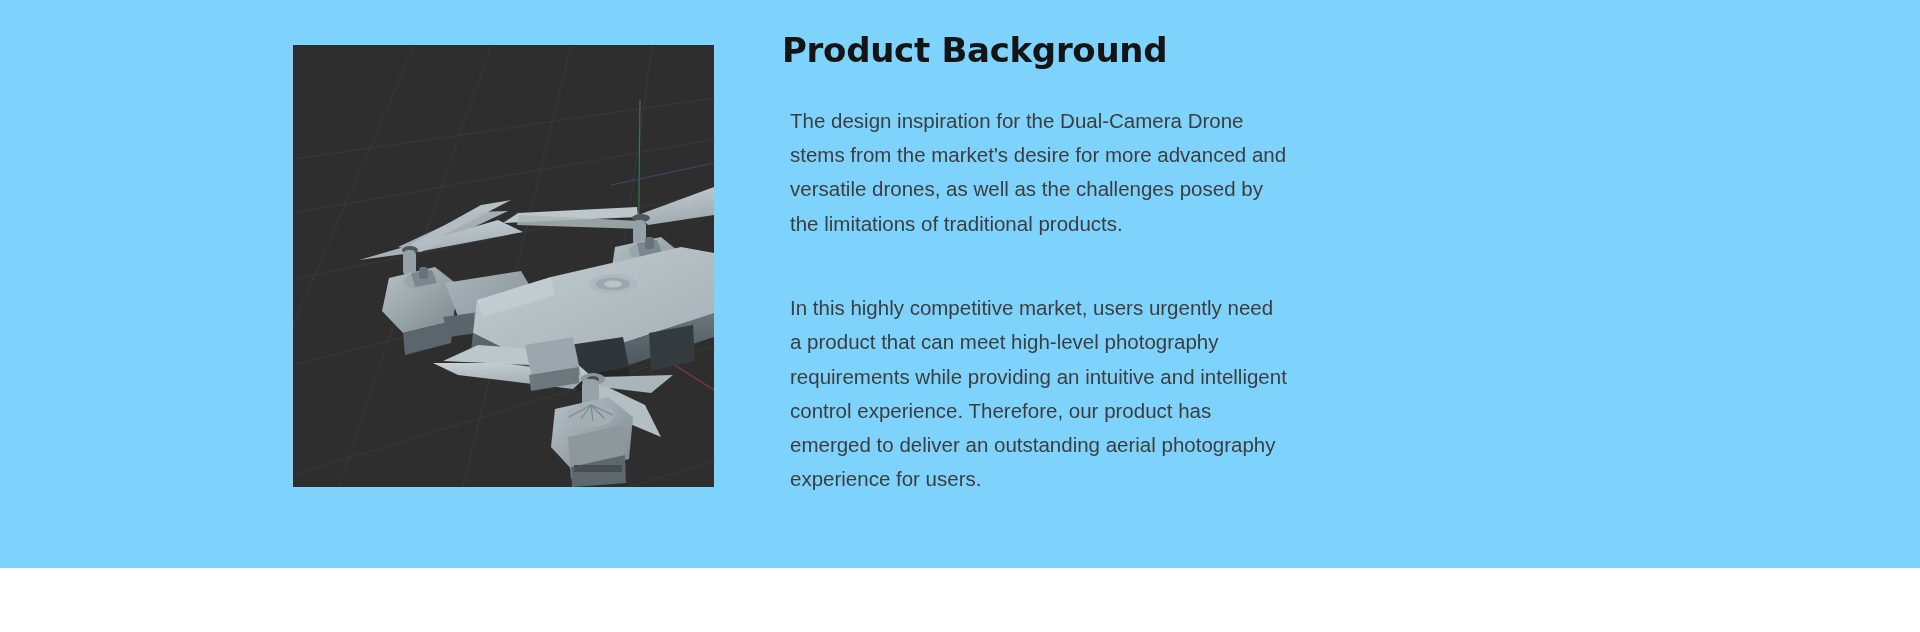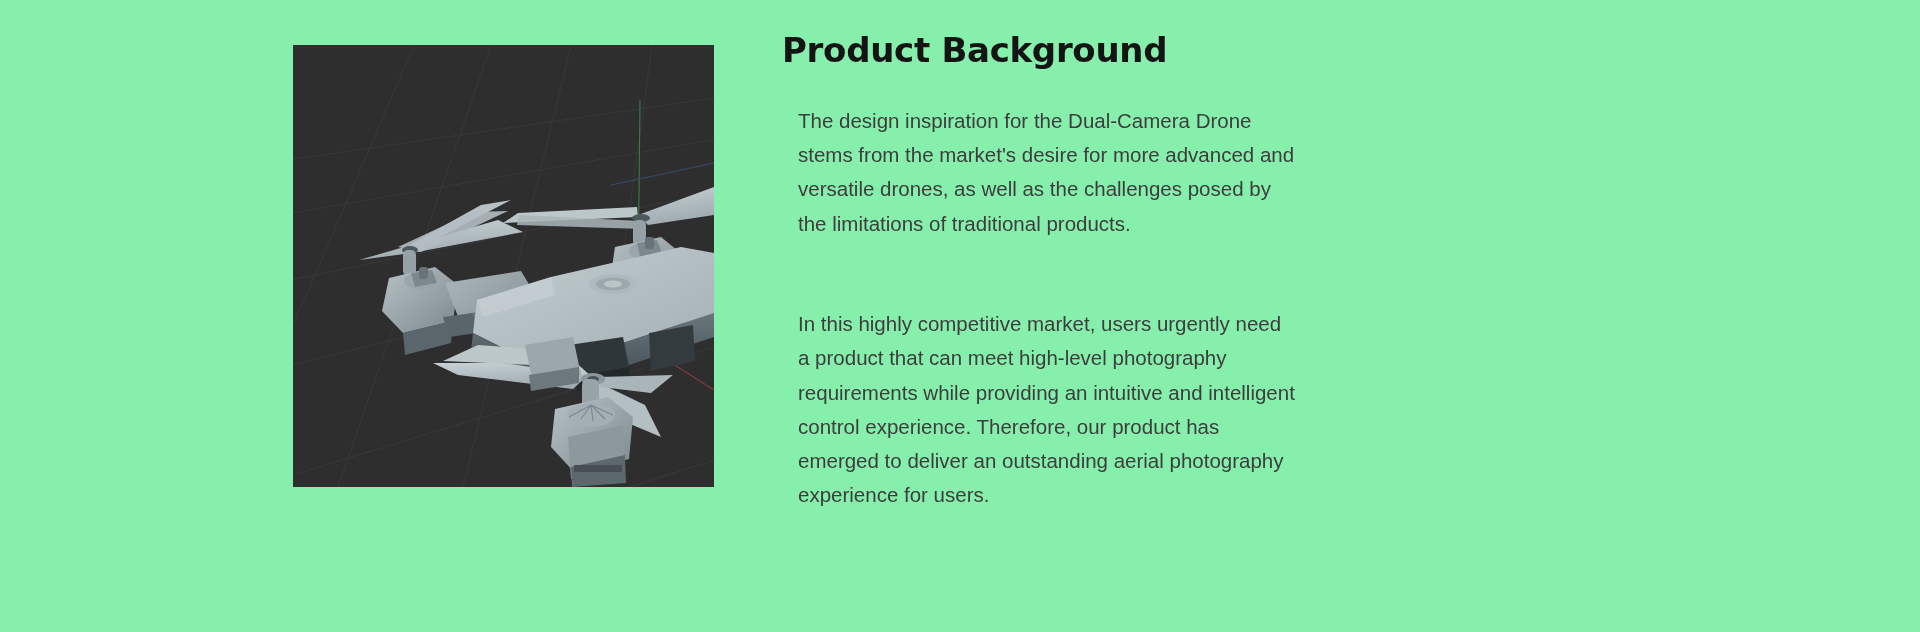--- a/index.html
+++ b/index.html
@@ -10,22 +10,22 @@
   body {
     width: 1920px;
     height: 632px;
     font-family: "Liberation Sans", sans-serif;
     overflow: hidden;
   }
 
   .page {
     position: relative;
     width: 1920px;
-    height: 632px;
-    background: #86efac;
+    height: 568px;
+    background: #7dd3fc;
   }
 
   
   .render-panel {
     position: absolute;
     left: 293px;
     top: 45px;
     width: 421px;
     height: 442px;
     background: #2e2e2e;
@@ -55,21 +55,21 @@
     letter-spacing: -0.3px;
     color: #141414;
     margin: 0 0 33px 0;
   }
   .body-par {
     font-family: "Liberation Sans", sans-serif;
     font-weight: normal;
     font-size: 20.5px;
     line-height: 34.3px;
     color: #3d3d3d;
-    margin: 16px;
+    margin: 8px;
     width: 500px;
   }
   .par-gap {
     height: 34px;
   }
 </style>
 </head>
 <body>
 
 <div class="page">

